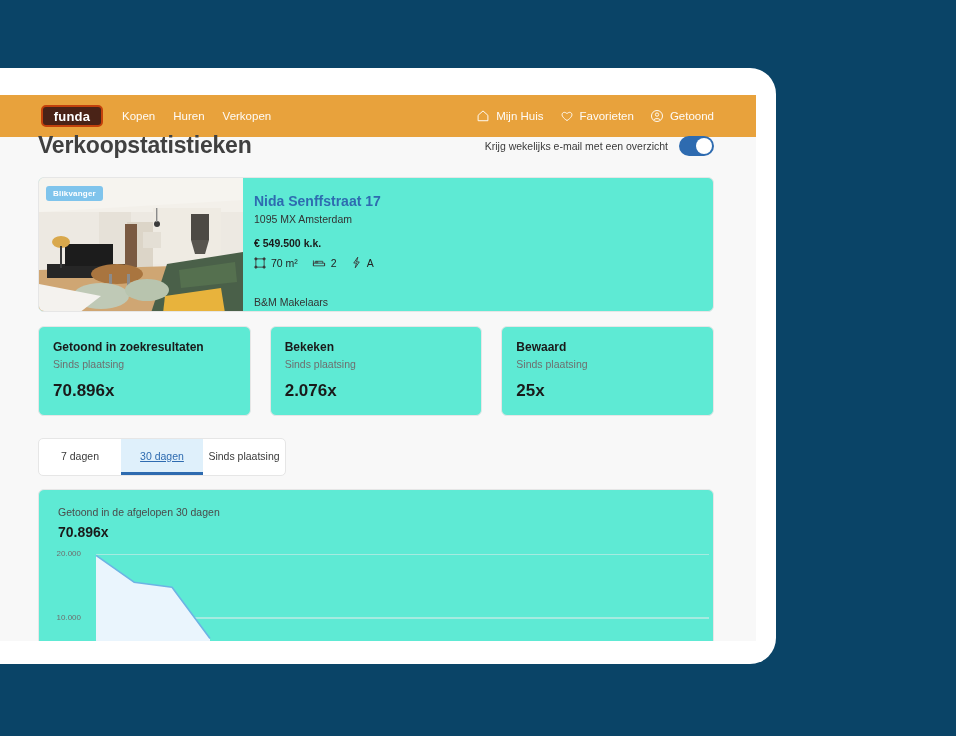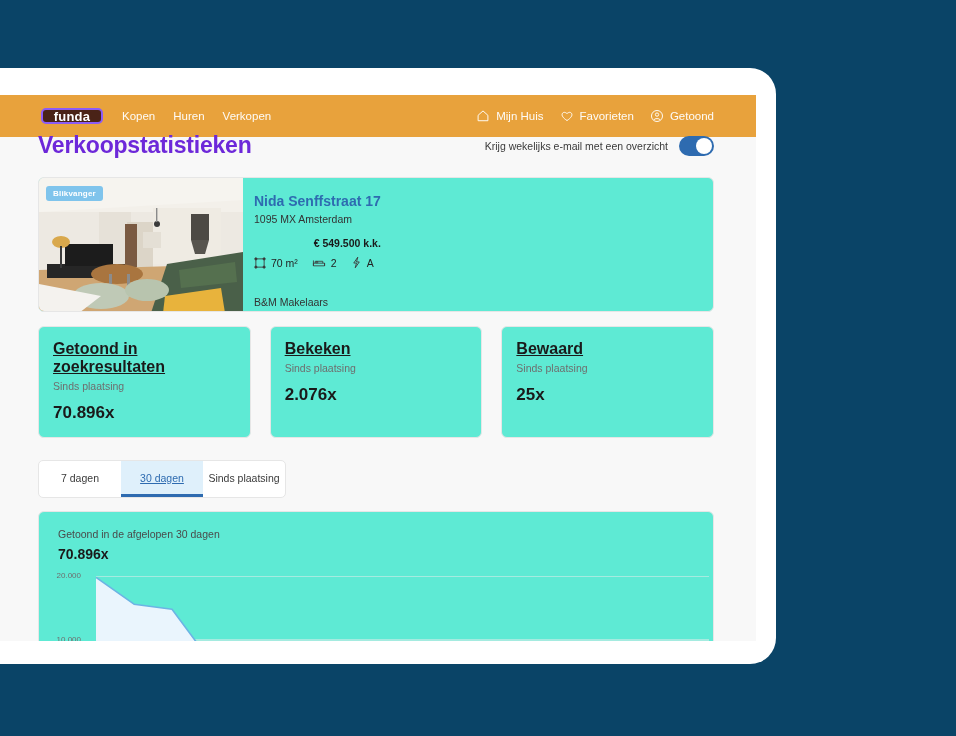--- a/index.html
+++ b/index.html
@@ -29,23 +29,23 @@
 
   
   .navbar {
     position: absolute; left: 0; top: 0;
     width: 756px; height: 42px;
     background: #E8A23C;
     display: flex; align-items: center;
   }
   .logo {
     margin-left: 41px;
-    width: 62px; height: 16px;
+    width: 62px; height: 22px;
     background: #4A2317;
-    border: 2px solid #8b5cf6;
+    border: 2px solid #c2410c;
     border-radius: 5px;
     display: flex; align-items: center; justify-content: center;
   }
   .logo-text {
     color: #ffffff; font-size: 13px; font-weight: bold;
     letter-spacing: .2px; line-height: 1;
   }
   .nav-links { display: flex; margin-left: 18px; gap: 16px; }
   .nav-link {
     color: #FEFBF6; font-size: 11.5px; cursor: pointer;
@@ -62,21 +62,21 @@
   .nav-item svg { display: block; }
 
   
   .page { position: relative; padding: 0 0 0 0; }
 
   .page-head {
     display: flex; align-items: center;
     margin: 37px 42px 0 38px;
   }
   .page-title {
-    font-size: 23px; font-weight: bold; color: #6d28d9;
+    font-size: 23px; font-weight: bold; color: #404040;
     letter-spacing: -0.2px;
   }
   .toggle-wrap {
     margin-left: auto; display: flex; align-items: center; gap: 11px;
   }
   .toggle-label { font-size: 10.5px; color: #3A3A3A; }
   .toggle {
     width: 35px; height: 20px; border-radius: 10px;
     background: #2E6BB0; position: relative; cursor: pointer;
   }
@@ -116,36 +116,35 @@
   }
   .listing-info { padding: 15px 0 0 11px; }
   .listing-title {
     color: #2E6BB0; font-size: 14px; font-weight: bold;
     cursor: pointer; margin-bottom: 4px;
   }
   .listing-addr { color: #333333; font-size: 10.5px; }
   .listing-price {
     color: #1A1A1A; font-size: 10.5px; font-weight: bold;
     margin-top: 12px;
-    text-align: right;
   }
   .features {
     display: flex; align-items: center; gap: 14px; margin-top: 7px;
   }
   .feature {
     display: flex; align-items: center; gap: 5px;
     font-size: 10.5px; color: #222222;
   }
   .feature svg { display: block; }
   .agent { color: #333333; font-size: 10.5px; margin-top: 27px; }
 
   
   .stats { display: flex; gap: 19px; margin: 14px 42px 0 38px; }
   .stat-card { flex: 1; padding: 13px 14px 14px 14px; }
-  .stat-title { font-size: 16px; font-weight: bold; color: #1A1A1A; text-decoration: underline; }
+  .stat-title { font-size: 12px; font-weight: bold; color: #1A1A1A; }
   .stat-sub { font-size: 10.5px; color: #6E6E6E; margin-top: 4px; }
   .stat-value {
     font-size: 17px; font-weight: bold; color: #1A1A1A; margin-top: 11px;
   }
 
   
   .tabs {
     margin: 22px 8px 0 38px;
     display: flex;
     width: 248px;

